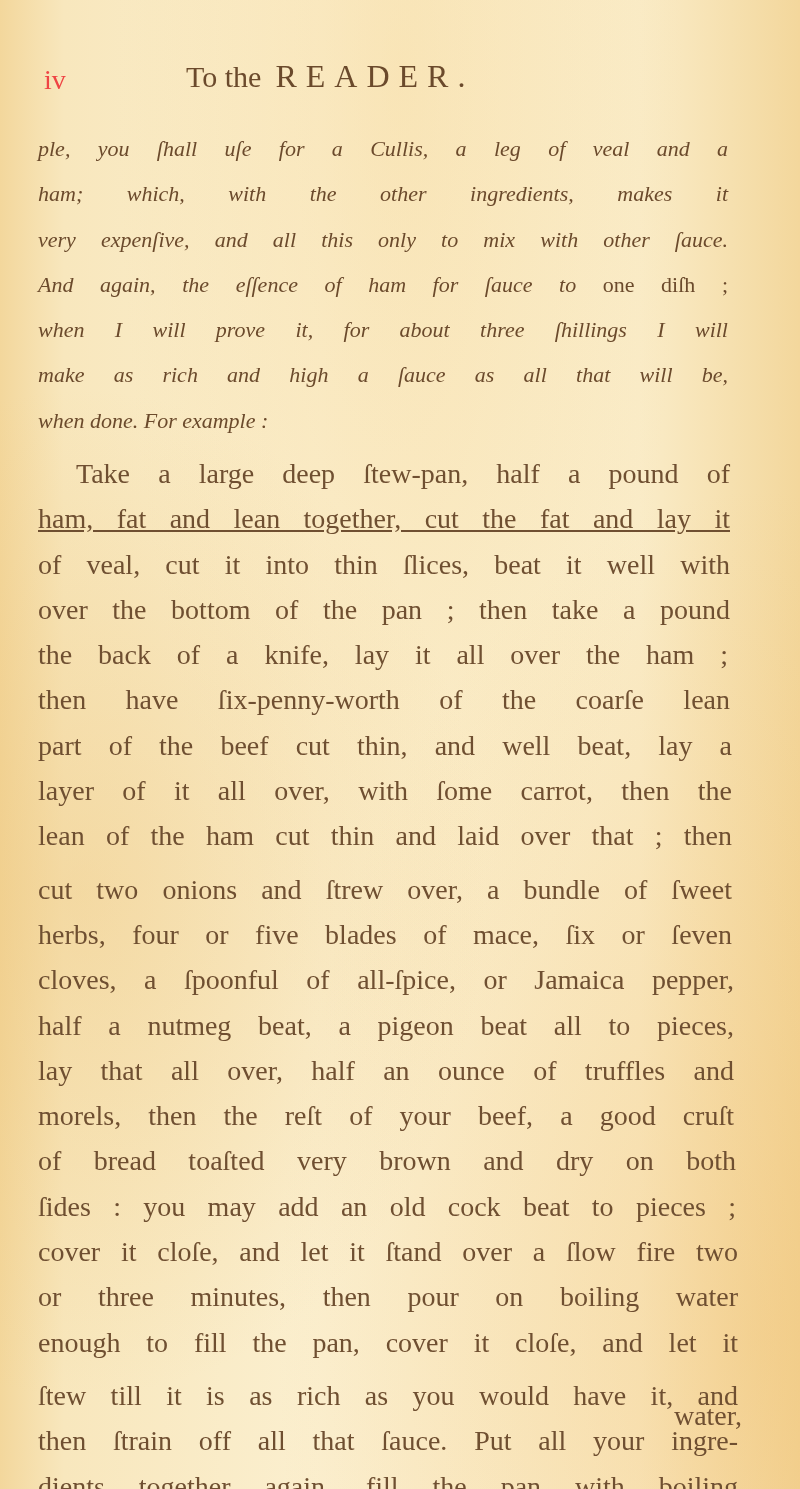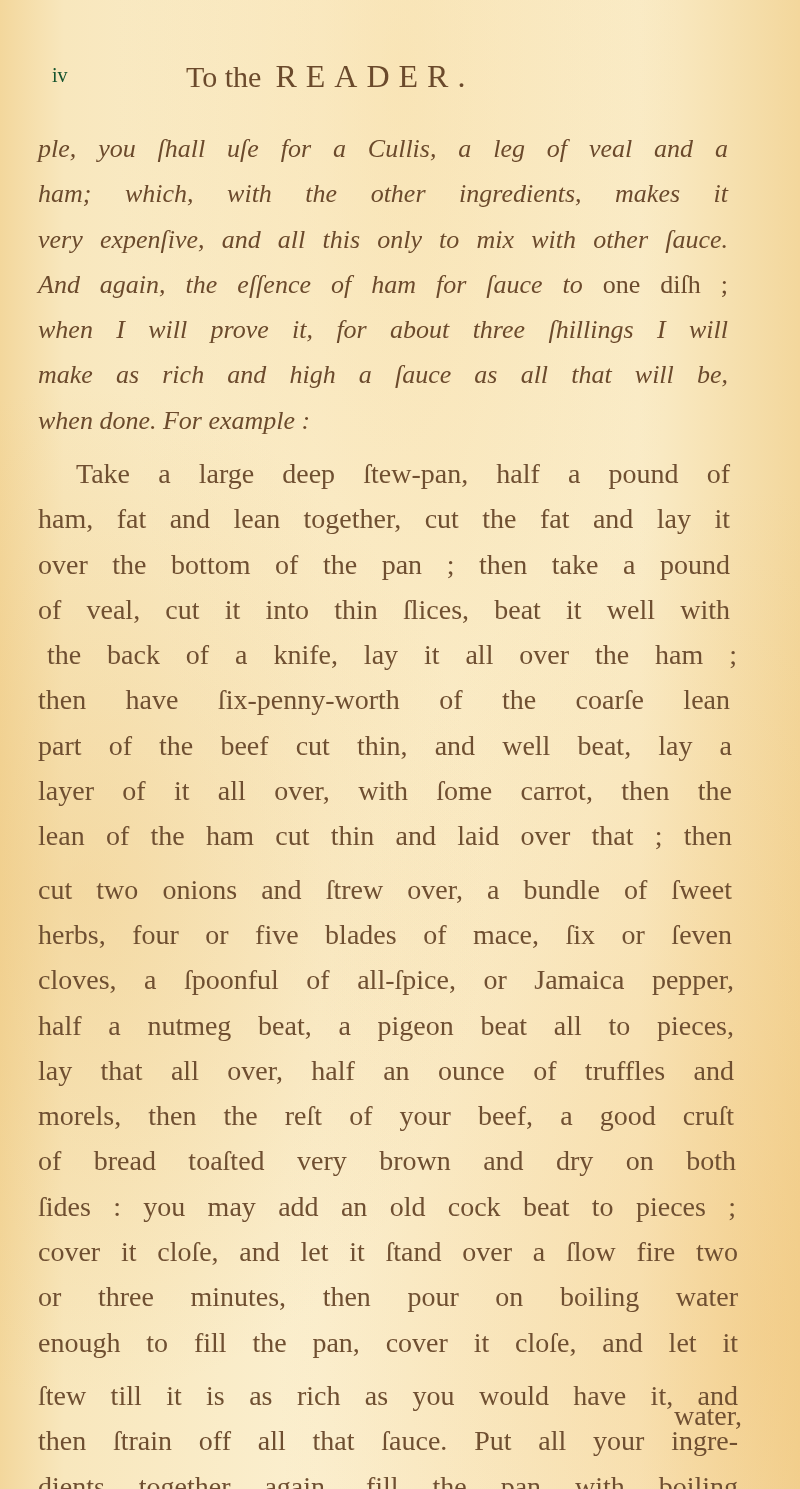--- a/index.html
+++ b/index.html
@@ -25,25 +25,25 @@
   }
   .running-head {
     position: absolute;
     top: 58px;
     left: 36px;
     width: 560px;
     height: 40px;
   }
   .folio {
     position: absolute;
-    left: 16px;
+    left: 8px;
     top: 6px;
     font-family: "Liberation Serif", serif;
-    font-size: 20px;
-    color: #14532d;
+    font-size: 28px;
+    color: #ef4444;
   }
   .head-title {
     position: absolute;
     left: 150px;
     top: 0;
     white-space: nowrap;
   }
   .head-title .ital {
     font-family: "Liberation Serif", serif;
     font-size: 30px;
@@ -64,21 +64,21 @@
     height: 45.3px;
     line-height: 45.3px;
     font-size: 27px;
     white-space: nowrap;
     text-align: justify;
     text-align-last: justify;
   }
   .line.italic {
     font-family: "Liberation Serif", serif;
     font-style: italic;
-    font-size: 26px;
+    font-size: 22px;
   }
   .line.roman {
     font-family: "Liberation Serif", serif;
     font-size: 28px;
     color: #6f4f31;
   }
   .line.last-short {
     text-align-last: left;
   }
   .line.indent {
@@ -118,24 +118,24 @@
     <div class="line italic">ham; which, with the other ingredients, makes it</div>
     <div class="line italic">very expenſive, and all this only to mix with other ſauce.</div>
     <div class="line italic mixed"><span>And again, the eſſence of ham for ſauce to</span> <span class="rom">one diſh ;</span></div>
     <div class="line italic">when I will prove it, for about three ſhillings I will</div>
     <div class="line italic">make as rich and high a ſauce as all that will be,</div>
     <div class="line italic last-short">when done. For example :</div>
   </div>
 
   <div class="roman-block" style="top:451px;">
     <div class="line roman indent" style="width:654px;">Take a large deep ſtew-pan, half a pound of</div>
-    <div class="line roman" style="width:692px;">ham, fat and lean together, cut the fat and lay it</div>
+    <div class="line roman" style="width:692px;text-decoration:underline;">ham, fat and lean together, cut the fat and lay it</div>
+    <div class="line roman" style="width:692px;">of veal, cut it into thin ſlices, beat it well with</div>
     <div class="line roman" style="width:692px;">over the bottom of the pan ; then take a pound</div>
-    <div class="line roman" style="width:692px;">of veal, cut it into thin ſlices, beat it well with</div>
-    <div class="line roman" style="width:690px;margin-left:9px;">the back of a knife, lay it all over the ham ;</div>
+    <div class="line roman" style="width:690px;">the back of a knife, lay it all over the ham ;</div>
     <div class="line roman" style="width:692px;">then have ſix-penny-worth of the coarſe lean</div>
     <div class="line roman" style="width:694px;">part of the beef cut thin, and well beat, lay a</div>
     <div class="line roman" style="width:694px;">layer of it all over, with ſome carrot, then the</div>
     <div class="line roman" style="width:694px;">lean of the ham cut thin and laid over that ; then</div>
     <div class="line roman" style="width:694px;margin-top:8px;">cut two onions and ſtrew over, a bundle of ſweet</div>
     <div class="line roman" style="width:694px;">herbs, four or five blades of mace, ſix or ſeven</div>
     <div class="line roman" style="width:696px;">cloves, a ſpoonful of all-ſpice, or Jamaica pepper,</div>
     <div class="line roman" style="width:696px;">half a nutmeg beat, a pigeon beat all to pieces,</div>
     <div class="line roman" style="width:696px;">lay that all over, half an ounce of truffles and</div>
     <div class="line roman" style="width:696px;">morels, then the reſt of your beef, a good cruſt</div>

